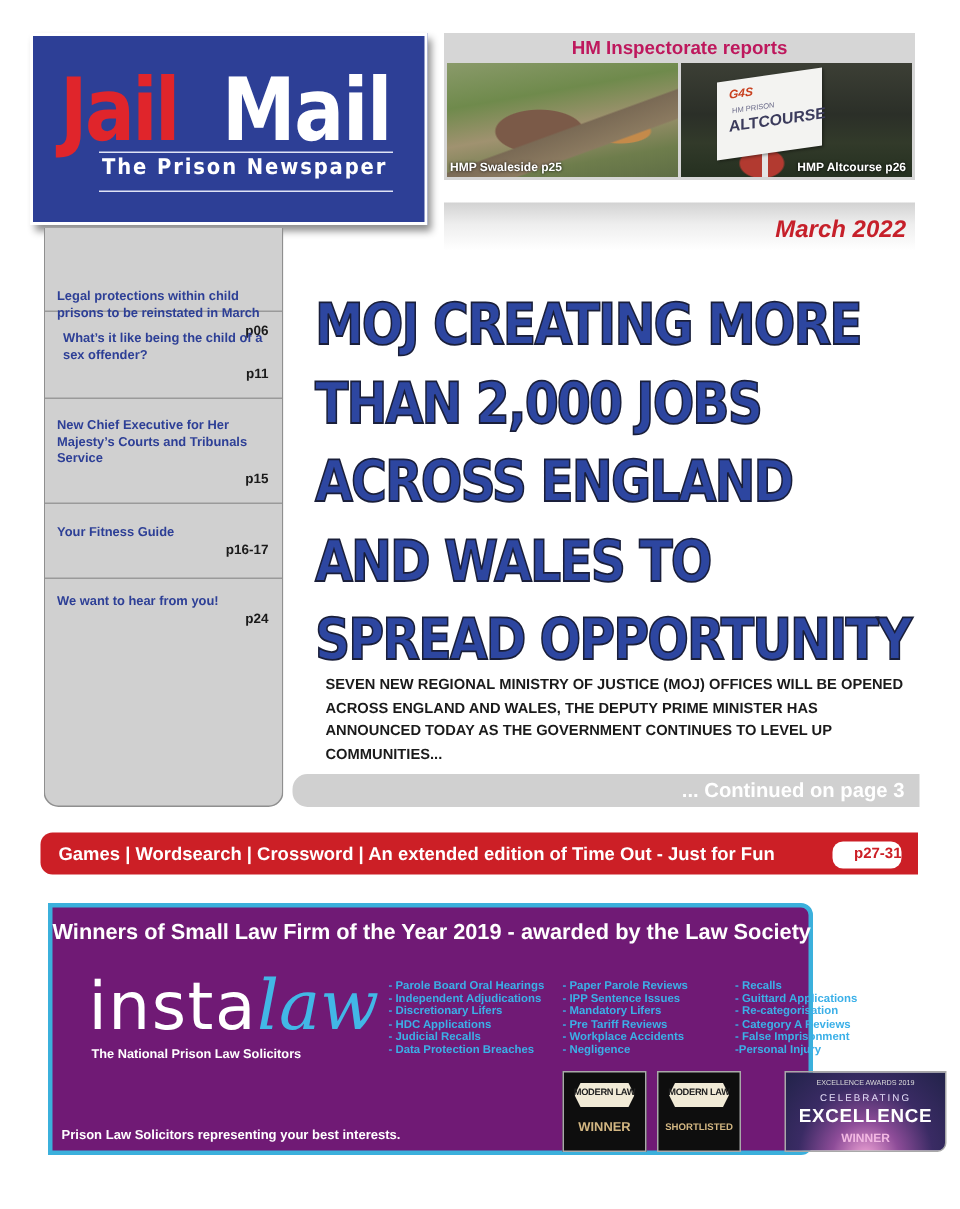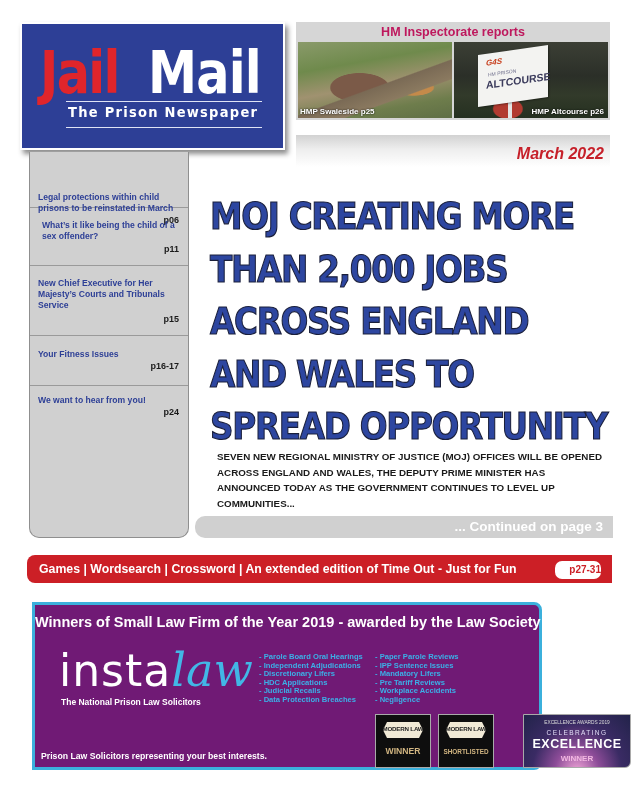--- a/index.html
+++ b/index.html
@@ -229,21 +229,21 @@
   </div>
   <div class="side-item" style="height:58px; padding-top:12px;padding-left:12px;">
     <div class="side-title">What’s it like being the child of a sex offender?</div>
     <div class="side-page" style="top:36px;">p11</div>
   </div>
   <div class="side-item" style="height:70px; padding-top:12px;">
     <div class="side-title">New Chief Executive for Her Majesty’s Courts and Tribunals Service</div>
     <div class="side-page" style="top:48px;">p15</div>
   </div>
   <div class="side-item" style="height:50px; padding-top:13px;">
-    <div class="side-title">Your Fitness Issues</div>
+    <div class="side-title">Your Fitness Guide</div>
     <div class="side-page" style="top:25px;">p16-17</div>
   </div>
   <div class="side-item" style="height:60px; padding-top:9px;">
     <div class="side-title">We want to hear from you!</div>
     <div class="side-page" style="top:21px;">p24</div>
   </div>
 </div>
 
 <div class="headline">
   <div>MOJ CREATING MORE</div>
@@ -278,20 +278,28 @@
     <li>- Data Protection Breaches</li>
   </ul>
   <ul class="service-col col2">
     <li>- Paper Parole Reviews</li>
     <li>- IPP Sentence Issues</li>
     <li>- Mandatory Lifers</li>
     <li>- Pre Tariff Reviews</li>
     <li>- Workplace Accidents</li>
     <li>- Negligence</li>
   </ul>
+  <ul class="service-col col3">
+    <li>- Recalls</li>
+    <li>- Guittard Applications</li>
+    <li>- Re-categorisation</li>
+    <li>- Category A Reviews</li>
+    <li>- False Imprisonment</li>
+    <li>-Personal Injury</li>
+  </ul>
 
   <div class="award award-modern award-1">
     <div class="award-frame"></div>
     <div class="award-frame-text">MODERN LAW</div>
     <div class="award-result">WINNER</div>
   </div>
   <div class="award award-modern award-2">
     <div class="award-frame"></div>
     <div class="award-frame-text">MODERN LAW</div>
     <div class="award-result small">SHORTLISTED</div>

